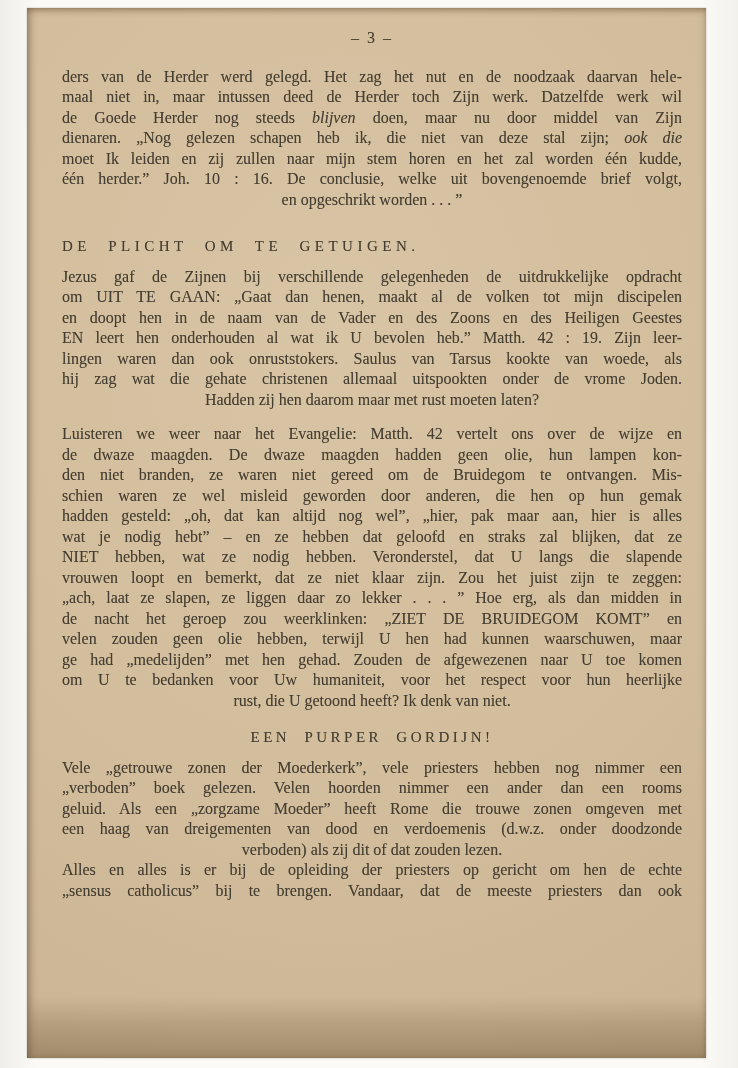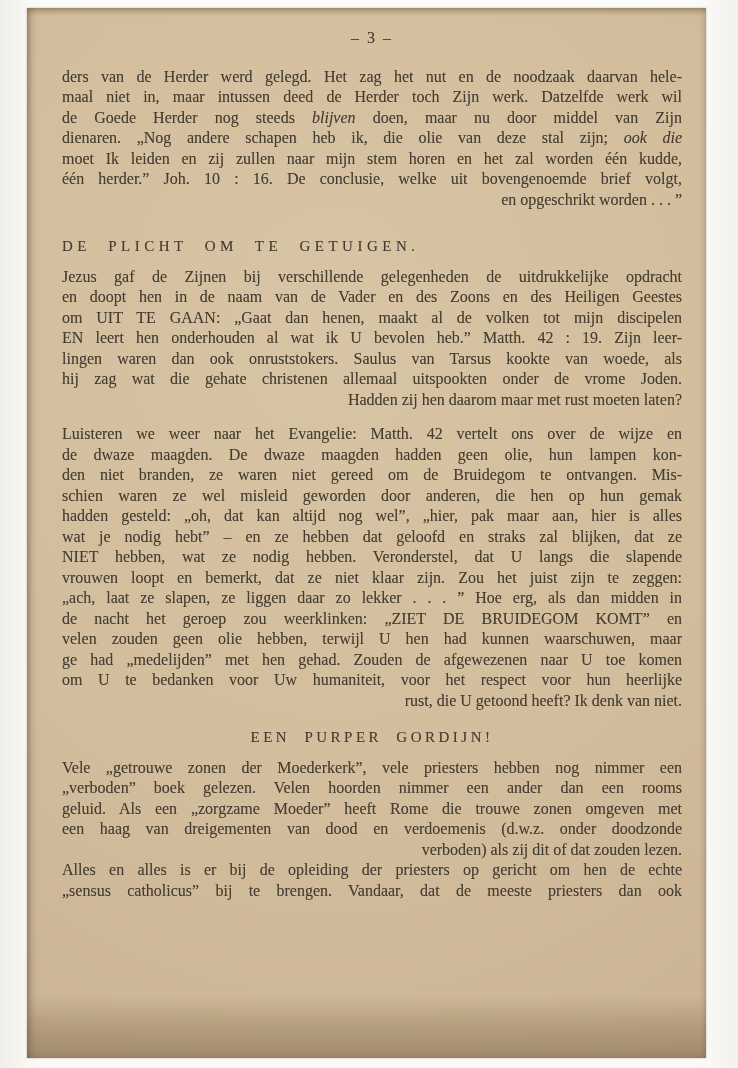--- a/index.html
+++ b/index.html
@@ -43,44 +43,44 @@
   }
   .heading {
     font-size: 15px; font-weight: normal;
     letter-spacing: 4.5px; word-spacing: 9px;
     margin: 26px 0 10px 0;
   }
   .heading.h2 { letter-spacing: 3.5px; word-spacing: 7px; margin: 16px 0 10px 0; text-align: center; }
   .para { margin: 0; }
   .para.gap { margin-top: 14px; }
   .jline { text-align: justify; text-align-last: justify; }
-  .jline.last { text-align: right; text-align-last: auto; }
+  .jline.last { text-align: center; text-align-last: auto; }
   .it { font-style: italic; }
 </style>
 </head>
 <body style="background: rgb(247, 246, 242);">
 
 <div class="scan">
   <div class="paper">
     <div class="content">
       <div class="page-number">– 3 –</div>
       <div class="para">
           <div class="jline">ders van de Herder werd gelegd. Het zag het nut en de noodzaak daarvan hele-</div>
           <div class="jline">maal niet in, maar intussen deed de Herder toch Zijn werk. Datzelfde werk wil</div>
           <div class="jline"><span>de Goede Herder nog steeds </span><span class="it">blijven</span><span> doen, maar nu door middel van Zijn</span></div>
-          <div class="jline"><span>dienaren. „Nog andere schapen heb ik, die olie van deze stal zijn; </span><span class="it">ook die</span></div>
+          <div class="jline"><span>dienaren. „Nog gelezen schapen heb ik, die niet van deze stal zijn; </span><span class="it">ook die</span></div>
           <div class="jline">moet Ik leiden en zij zullen naar mijn stem horen en het zal worden één kudde,</div>
           <div class="jline">één herder.” Joh. 10 : 16. De conclusie, welke uit bovengenoemde brief volgt,</div>
           <div class="jline last">en opgeschrikt worden . . . ”</div>
         </div>
       <h2 class="heading">DE PLICHT OM TE GETUIGEN.</h2>
       <div class="para">
           <div class="jline">Jezus gaf de Zijnen bij verschillende gelegenheden de uitdrukkelijke opdracht</div>
+          <div class="jline">om UIT TE GAAN: „Gaat dan henen, maakt al de volken tot mijn discipelen</div>
           <div class="jline">en doopt hen in de naam van de Vader en des Zoons en des Heiligen Geestes</div>
-          <div class="jline">om UIT TE GAAN: „Gaat dan henen, maakt al de volken tot mijn discipelen</div>
           <div class="jline">EN leert hen onderhouden al wat ik U bevolen heb.” Matth. 42 : 19. Zijn leer-</div>
           <div class="jline">lingen waren dan ook onruststokers. Saulus van Tarsus kookte van woede, als</div>
           <div class="jline">hij zag wat die gehate christenen allemaal uitspookten onder de vrome Joden.</div>
           <div class="jline last">Hadden zij hen daarom maar met rust moeten laten?</div>
         </div>
       <div class="para gap">
           <div class="jline">Luisteren we weer naar het Evangelie: Matth. 42 vertelt ons over de wijze en</div>
           <div class="jline">de dwaze maagden. De dwaze maagden hadden geen olie, hun lampen kon-</div>
           <div class="jline">den niet branden, ze waren niet gereed om de Bruidegom te ontvangen. Mis-</div>
           <div class="jline">schien waren ze wel misleid geworden door anderen, die hen op hun gemak</div>

